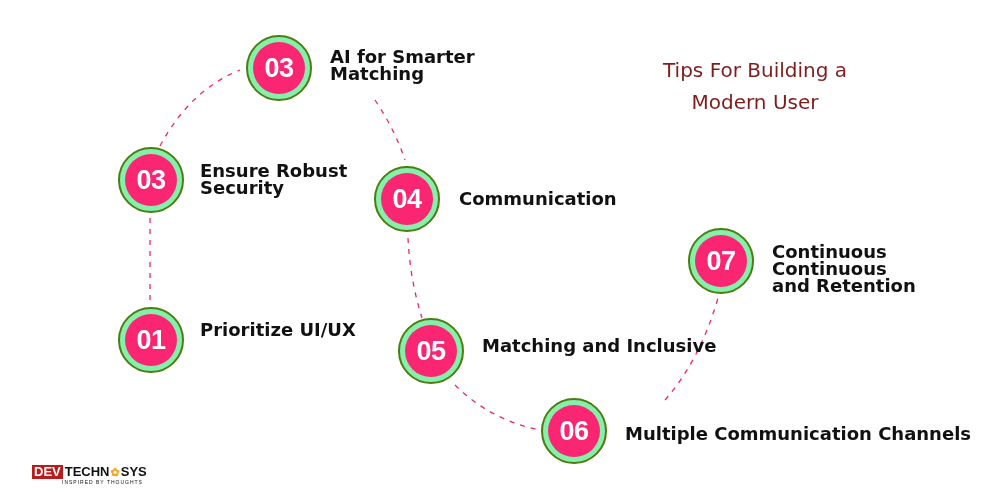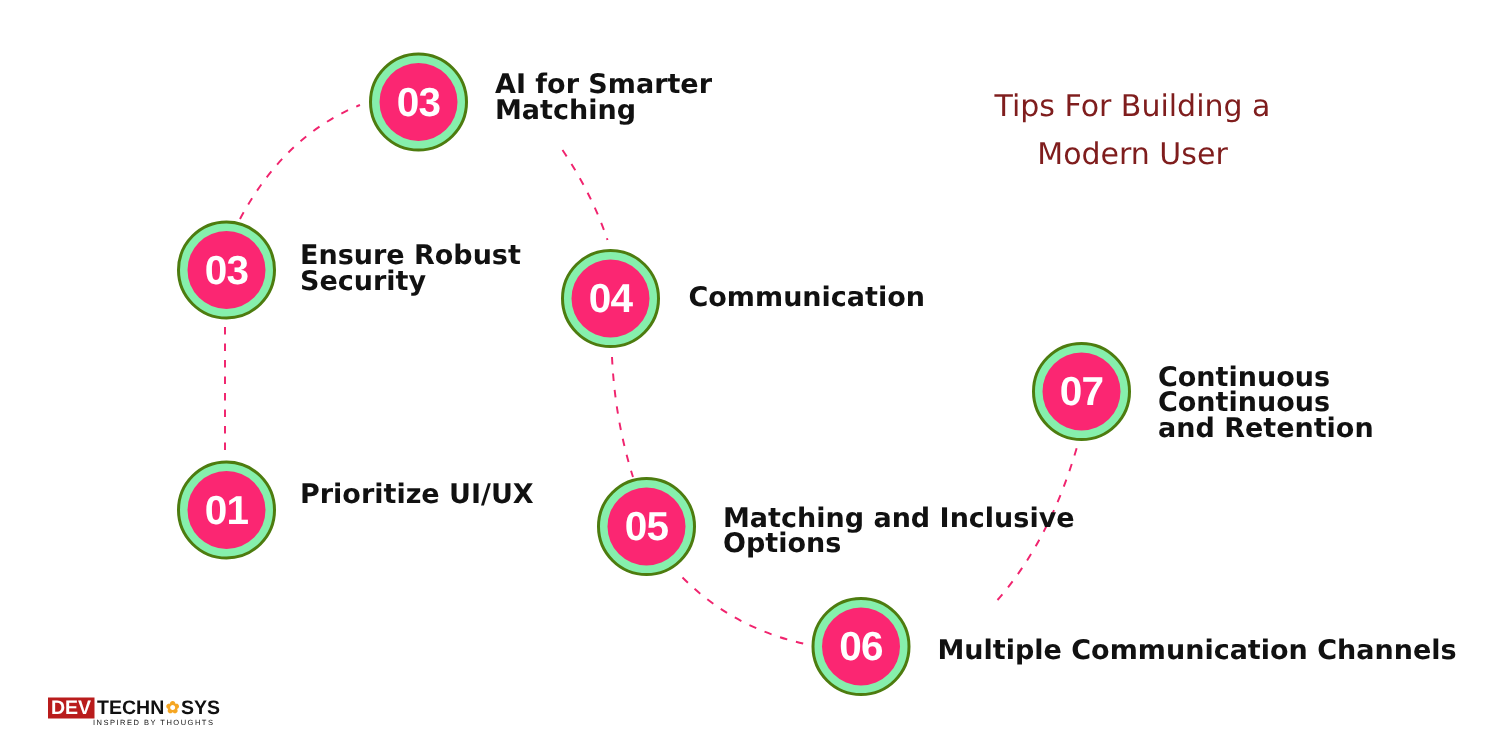--- a/index.html
+++ b/index.html
@@ -62,21 +62,20 @@
 </div>
 <div class="label" style="left:459px;top:190px;">
   <div>Communication</div>
 </div>
 
 <div class="circle" style="left:398px;top:318px;">
   <div class="inner">05</div>
 </div>
 <div class="label" style="left:482px;top:337px;">
   <div>Matching and Inclusive</div>
-  <div>Options</div>
 </div>
 
 <div class="circle" style="left:541px;top:398px;">
   <div class="inner">06</div>
 </div>
 <div class="label" style="left:625px;top:425px;">
   <div>Multiple Communication Channels</div>
 </div>
 
 <div class="circle" style="left:688px;top:228px;">

